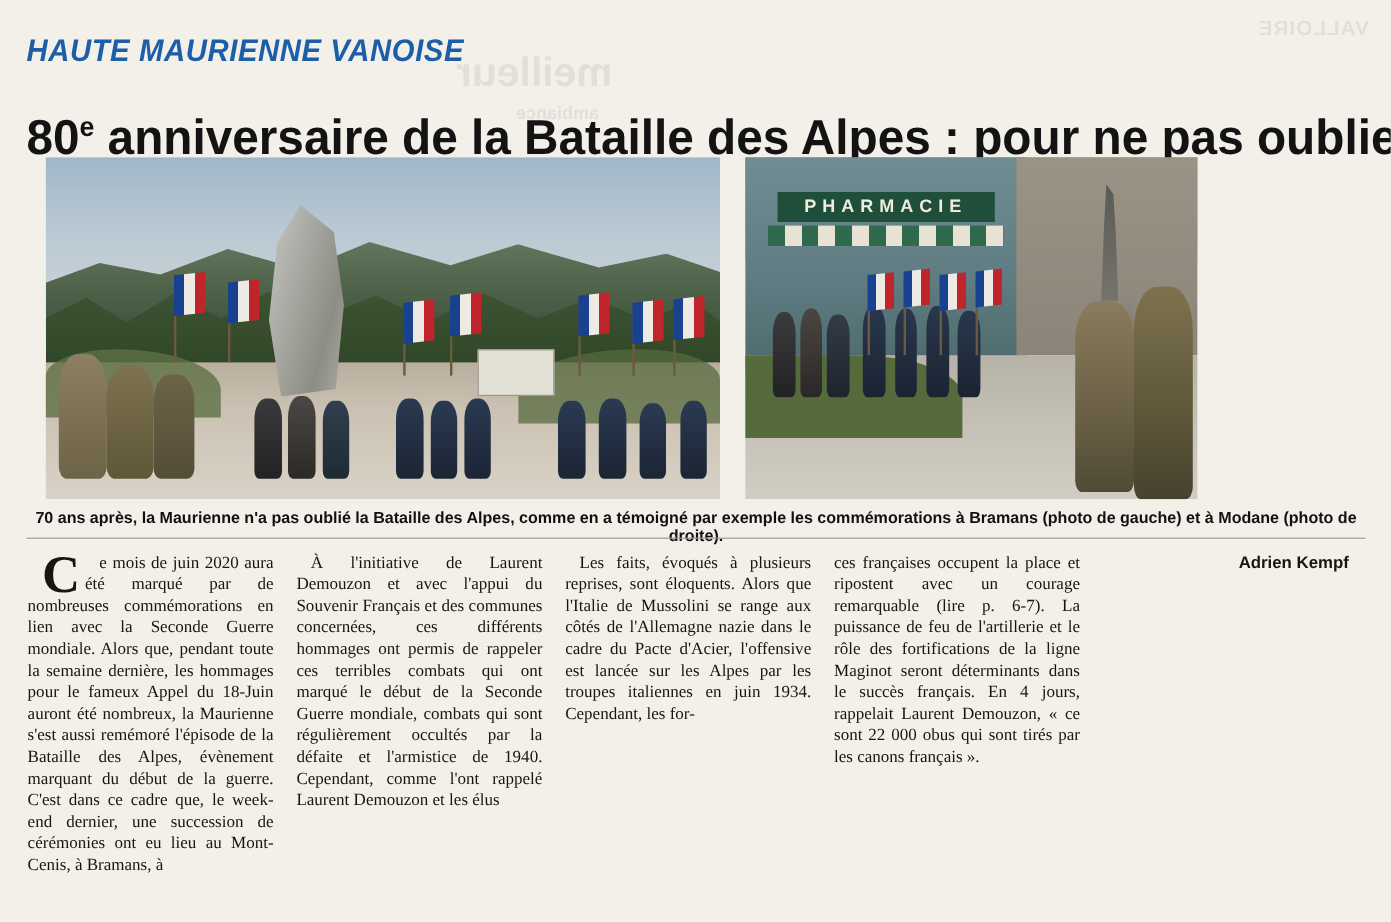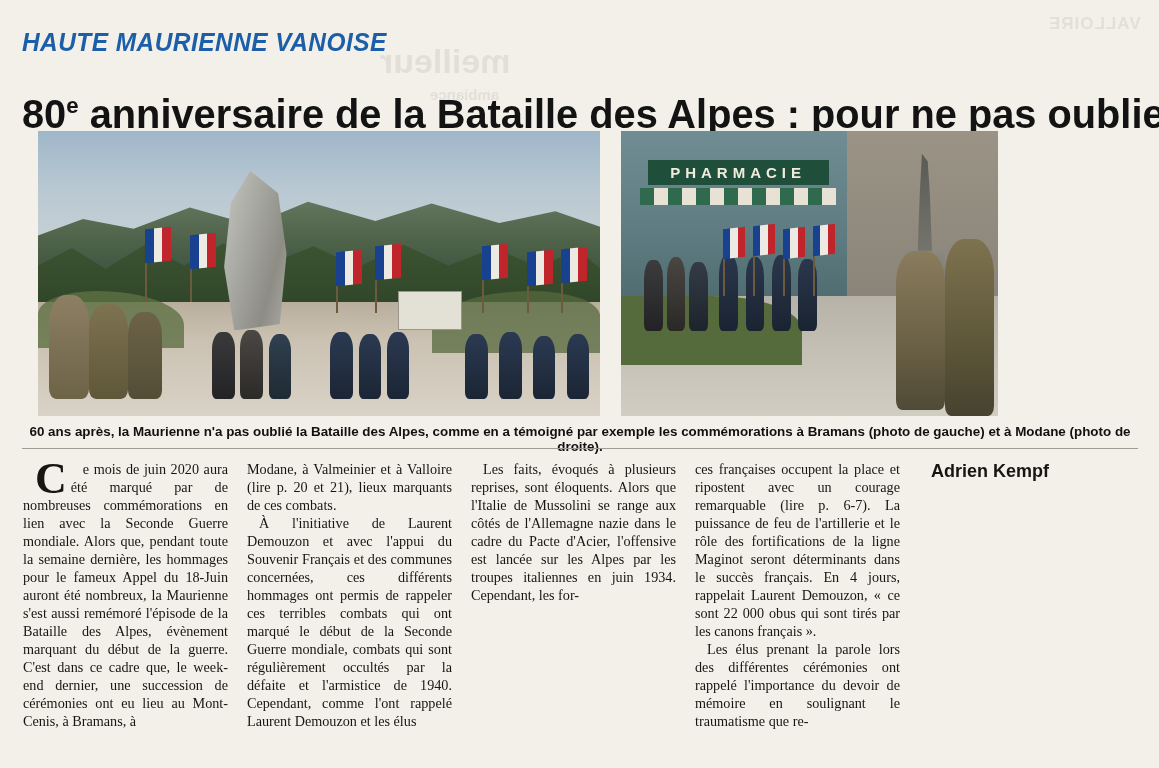--- a/index.html
+++ b/index.html
@@ -251,24 +251,24 @@
   .dropcap {
     float: left;
     font-family: "Liberation Serif", serif;
     font-weight: bold;
     font-size: 44px;
     line-height: 34px;
     padding: 2px 4px 0 0;
   }
   .byline {
     margin-top: 8px;
-    text-align: left;
-    font-family: "Liberation Sans", sans-serif;
-    font-weight: bold;
-    font-size: 18px;
+    text-align: right;
+    font-family: "Liberation Sans", sans-serif;
+    font-weight: bold;
+    font-size: 14px;
     text-indent: 0;
   }
 </style>
 </head>
 <body>
 
 <div class="page">
 
   <div class="bleed bleed-1">VALLOIRE</div>
   <div class="bleed bleed-2">meilleur</div>
@@ -350,41 +350,39 @@
       <div class="flagpole" style="left:43%;top:36%;height:22%;"></div>
       <div class="flagcloth" style="left:43%;top:34%;width:22px;height:30px;"></div>
       <div class="flagpole" style="left:51%;top:35%;height:23%;"></div>
       <div class="flagcloth" style="left:51%;top:33%;width:22px;height:30px;"></div>
 
       <div class="fig" style="position:absolute;left:73%;bottom:2%;width:13%;height:56%;background:linear-gradient(180deg,#8a7c5d 0%,#6a6045 60%,#4f4a36 100%);border-radius:38% 38% 12% 12% / 20% 20% 6% 6%;"></div>
       <div class="fig" style="position:absolute;left:86%;bottom:0;width:13%;height:62%;background:linear-gradient(180deg,#7e734f 0%,#5d5639 60%,#47422f 100%);border-radius:38% 38% 12% 12% / 20% 20% 6% 6%;"></div>
     </div>
   </div>
 
-  <div class="caption">60 ans après, la Maurienne n'a pas oublié la Bataille des Alpes, comme en a témoigné par exemple les commémorations à Bramans (photo de gauche) et à Modane (photo de droite).</div>
+  <div class="caption">70 ans après, la Maurienne n'a pas oublié la Bataille des Alpes, comme en a témoigné par exemple les commémorations à Bramans (photo de gauche) et à Modane (photo de droite).</div>
   <div class="rule"></div>
 
   <div class="columns">
 
     <div class="col">
       <p class="dropcap-p"><span class="dropcap">C</span><span>e mois de juin 2020 aura été marqué par de nombreuses commémorations en lien avec la Seconde Guerre mondiale. Alors que, pendant toute la semaine dernière, les hommages pour le fameux Appel du 18-Juin auront été nombreux, la Maurienne s'est aussi remémoré l'épisode de la Bataille des Alpes, évènement marquant du début de la guerre. C'est dans ce cadre que, le week-end dernier, une succession de cérémonies ont eu lieu au Mont-Cenis, à Bramans, à</span></p>
     </div>
 
     <div class="col">
-      <p class="noindent">Modane, à Valmeinier et à Valloire (lire p. 20 et 21), lieux marquants de ces combats.</p>
       <p>À l'initiative de Laurent Demouzon et avec l'appui du Souvenir Français et des communes concernées, ces différents hommages ont permis de rappeler ces terribles combats qui ont marqué le début de la Seconde Guerre mondiale, combats qui sont régulièrement occultés par la défaite et l'armistice de 1940. Cependant, comme l'ont rappelé Laurent Demouzon et les élus</p>
     </div>
 
     <div class="col">
       <p>Les faits, évoqués à plusieurs reprises, sont éloquents. Alors que l'Italie de Mussolini se range aux côtés de l'Allemagne nazie dans le cadre du Pacte d'Acier, l'offensive est lancée sur les Alpes par les troupes italiennes en juin 1934. Cependant, les for-</p>
     </div>
 
     <div class="col">
       <p class="noindent">ces françaises occupent la place et ripostent avec un courage remarquable (lire p. 6-7). La puissance de feu de l'artillerie et le rôle des fortifications de la ligne Maginot seront déterminants dans le succès français. En 4 jours, rappelait Laurent Demouzon, « ce sont 22 000 obus qui sont tirés par les canons français ».</p>
-      <p>Les élus prenant la parole lors des différentes cérémonies ont rappelé l'importance du devoir de mémoire en soulignant le traumatisme que re-</p>
     </div>
 
     <div class="col">
       <p class="byline">Adrien Kempf</p>
     </div>
 
   </div>
 </div>
 
 </body></html>

